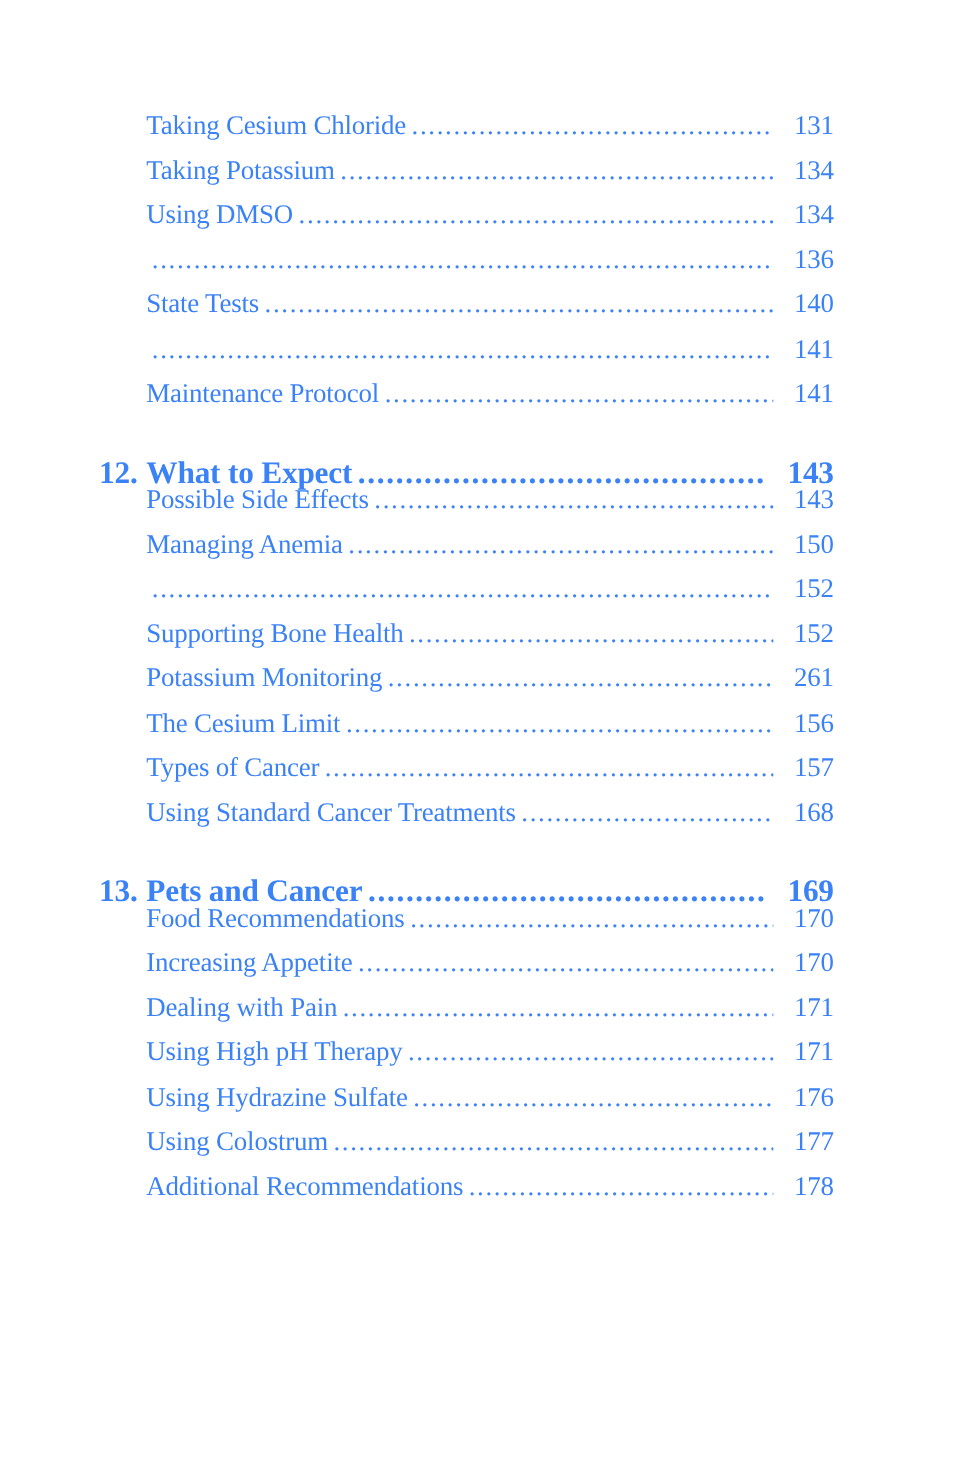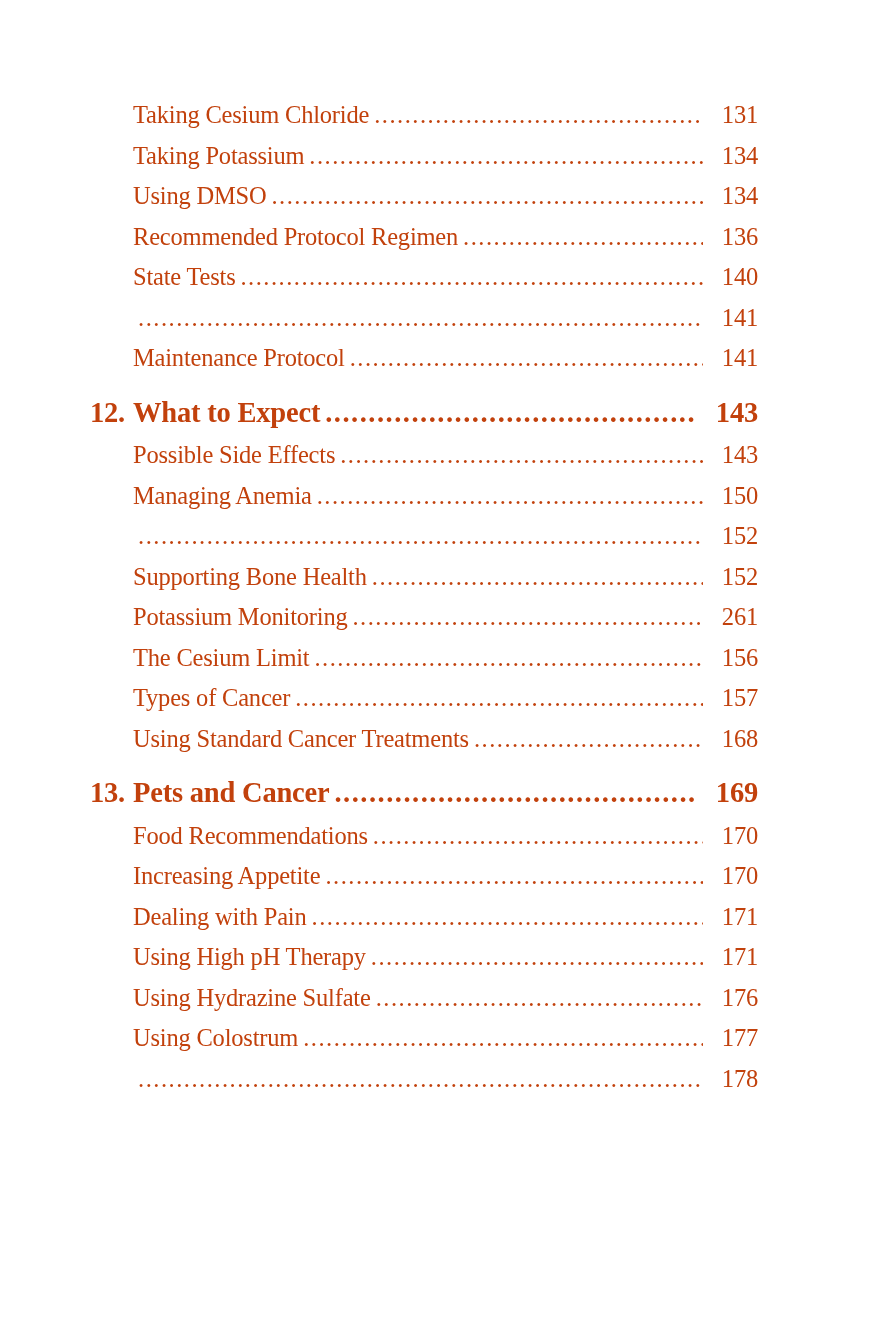--- a/index.html
+++ b/index.html
@@ -5,21 +5,21 @@
   html, body {
     margin: 0;
     padding: 0;
     background: #ffffff;
   }
   .page {
     position: relative;
     width: 876px;
     height: 1332px;
     background: #ffffff;
-    color: #c2410c;
+    color: #3b82f6;
     font-family: "Liberation Serif", "DejaVu Serif", serif;
     overflow: hidden;
   }
   .toc {
     position: absolute;
     left: 90px;
     top: 0;
     width: 668px;
     padding-top: 95px;
   }
@@ -36,20 +36,21 @@
   }
   .toc-heading {
     font-weight: bold;
     font-size: 28.5px;
     margin-top: 14px;
     margin-bottom: 2px;
   }
   .toc-heading .num {
     flex: 0 0 43px;
     width: 43px;
+    margin-top: 18px;
   }
   .toc-row .label {
     flex: 0 0 auto;
     white-space: nowrap;
   }
   .toc-row .dots {
     flex: 1 1 0;
     overflow: hidden;
     white-space: nowrap;
     text-align: right;
@@ -80,21 +81,20 @@
     <span class="label">Taking Potassium</span>
     <span class="dots"></span>
     <span class="pagenum">134</span>
   </div>
         <div class="toc-row toc-entry">
     <span class="label">Using DMSO</span>
     <span class="dots"></span>
     <span class="pagenum">134</span>
   </div>
         <div class="toc-row toc-entry">
-    <span class="label">Recommended Protocol Regimen</span>
     <span class="dots"></span>
     <span class="pagenum">136</span>
   </div>
         <div class="toc-row toc-entry">
     <span class="label">State Tests</span>
     <span class="dots"></span>
     <span class="pagenum">140</span>
   </div>
         <div class="toc-row toc-entry">
     <span class="dots"></span>
@@ -184,18 +184,19 @@
     <span class="label">Using Hydrazine Sulfate</span>
     <span class="dots"></span>
     <span class="pagenum">176</span>
   </div>
         <div class="toc-row toc-entry">
     <span class="label">Using Colostrum</span>
     <span class="dots"></span>
     <span class="pagenum">177</span>
   </div>
         <div class="toc-row toc-entry">
+    <span class="label">Additional Recommendations</span>
     <span class="dots"></span>
     <span class="pagenum">178</span>
   </div>
       </section>
     </div>
 </div>
 
 </body></html>

